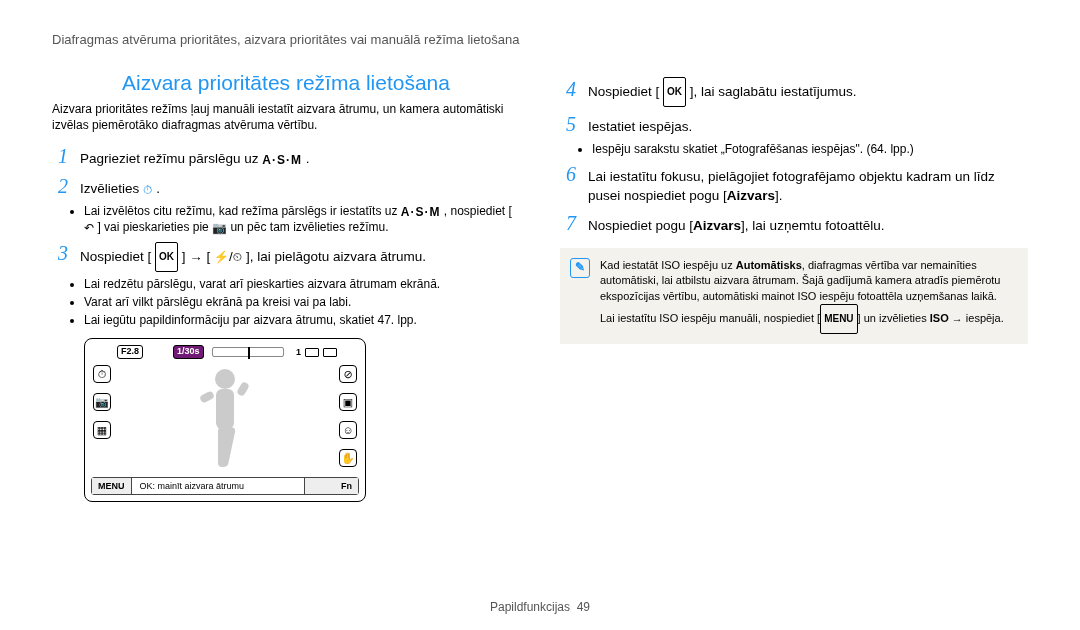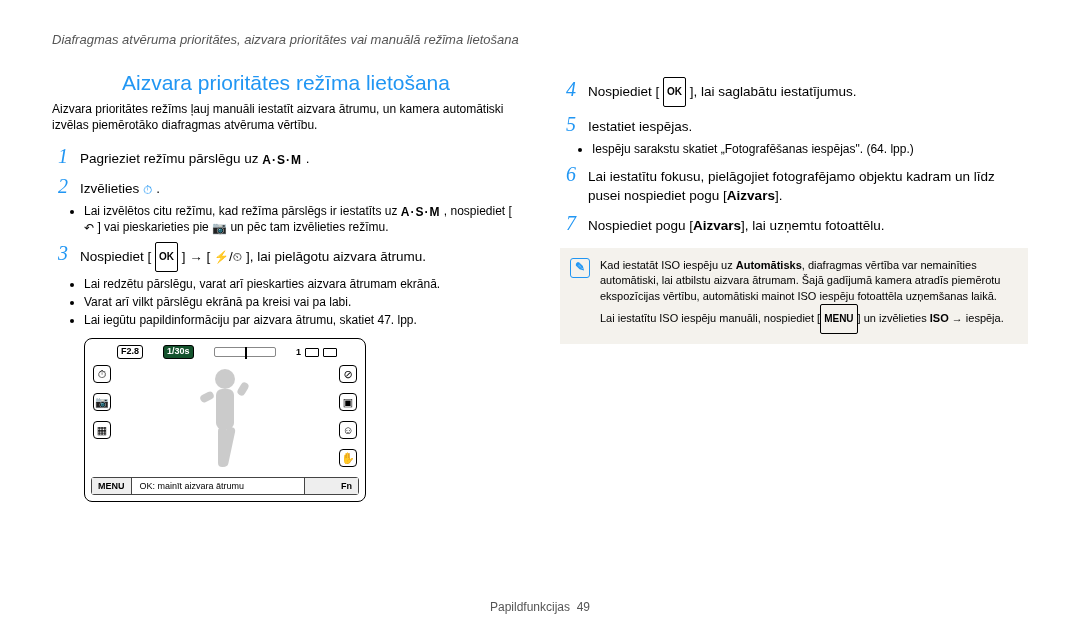--- a/index.html
+++ b/index.html
@@ -11,21 +11,20 @@
     background: #fff;
     font-family: Arial, Helvetica, sans-serif;
     color: #000;
   }
   .page {
     padding: 32px 52px 10px 52px;
     position: relative;
     height: 100%;
   }
   .breadcrumb {
-    font-style: italic;
     font-size: 13px;
     color: #555;
     margin-bottom: 24px;
   }
   .cols {
     display: flex;
     gap: 40px;
   }
   .col {
     width: 480px;
@@ -131,31 +130,31 @@
     font-family: Arial, sans-serif;
     overflow: hidden;
   }
   .camera .top {
     position: absolute;
     top: 6px;
     left: 32px;
     right: 28px;
     display: flex;
     align-items: center;
-    gap: 20px;
+    gap: 8px;
   }
   .chip {
     border: 1px solid #000;
     border-radius: 3px;
     padding: 1px 3px;
     font-weight: bold;
     font-size: 9px;
     line-height: 1.1;
   }
-  .chip.sel { background: #14532d; color: #fff; }
+  .chip.sel { background: #701a75; color: #fff; margin-left: 22px; }
   .slider {
     width: 72px;
     height: 10px;
     border: 1px solid #888;
     position: relative;
     border-radius: 2px;
     font-size: 7px;
     color: #888;
   }
   .slider::after {

